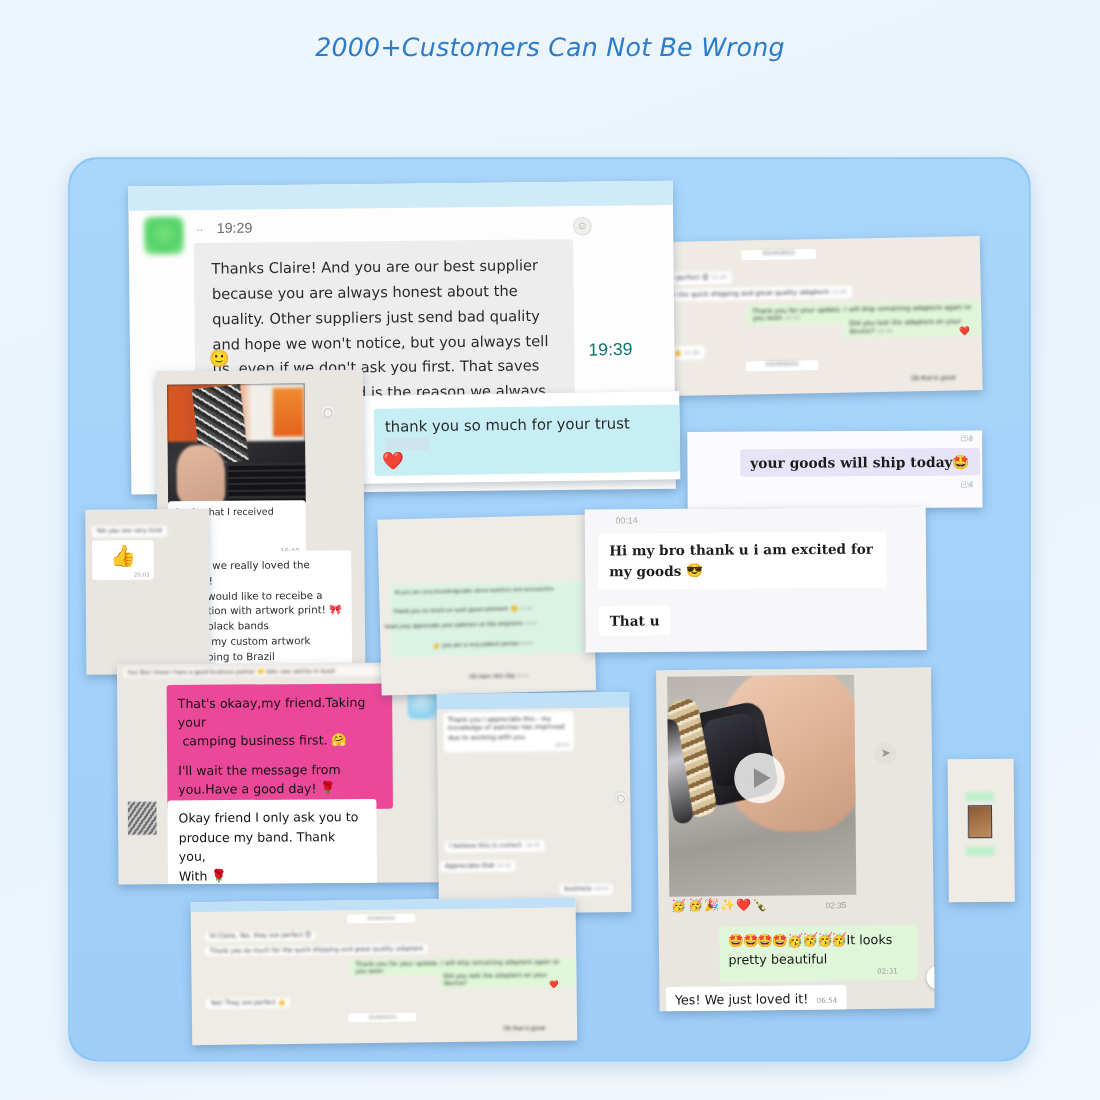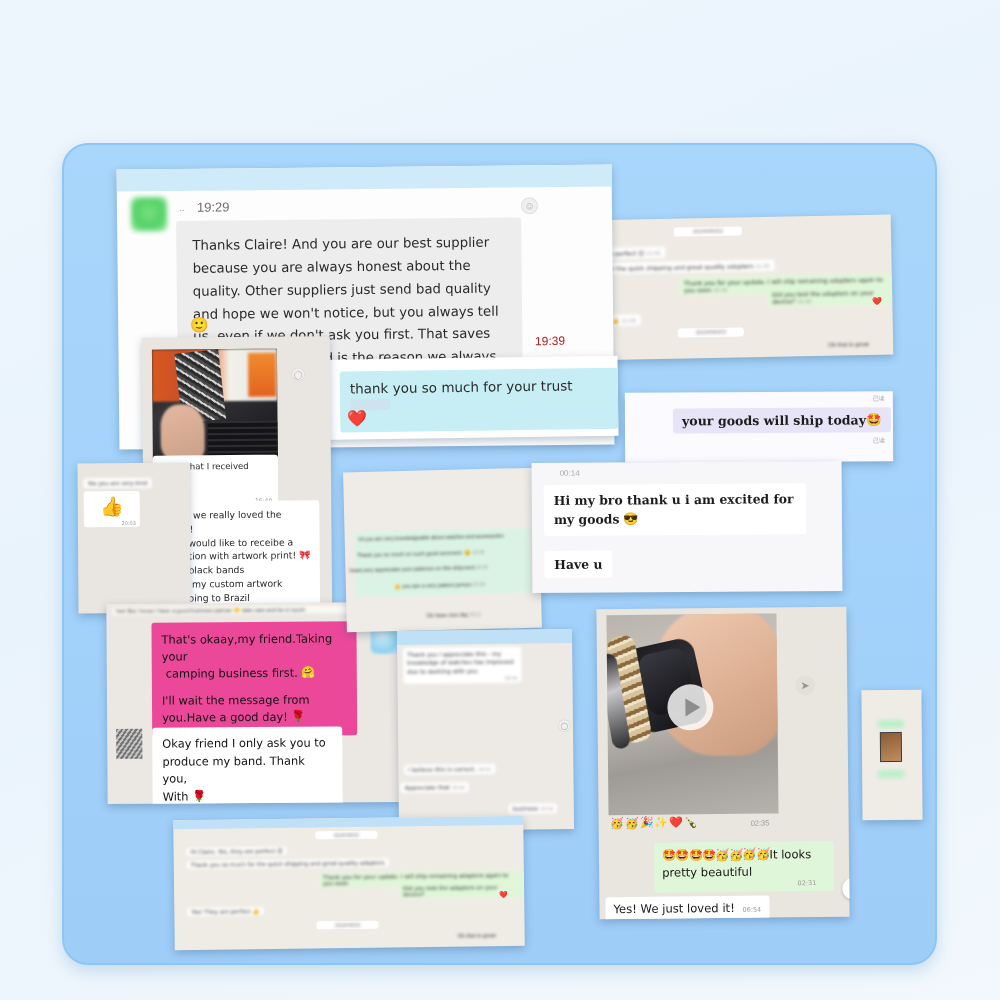--- a/index.html
+++ b/index.html
@@ -101,20 +101,21 @@
     width:22px;height:22px;border-radius:50%;background:#fff;
     box-shadow:0 1px 3px rgba(0,0,0,.25);
     display:flex;align-items:center;justify-content:center;
     color:#3aa0e0;font-size:13px;
   }
 </style>
 </head>
 <body>
 
 <div id="header">
+  <div id="subtitle">2000+Customers Can Not Be Wrong</div>
 </div>
 
 <div id="board"></div>
 
 <div class="card chatpane" style="left:527px; top:218px; width:365px; height:140px; transform:rotate(-1.1deg); background:#efebe4;">
   <div style="position:absolute;left:148px;top:9px;width:68px;height:9px;background:#fff;border-radius:3px;">
     <div class="blur" style="font-size:6px;color:#777;text-align:center;line-height:9px;">2024/06/02</div>
   </div>
   <div class="bubble b-white blur" style="position:absolute;left:14px;top:28px;padding:2px 5px;font-size:6px;"><span>Hi Claire, Yes, they are perfect 😊</span> <span class="ts" style="font-size:5px">11:05</span></div>
   <div class="bubble b-white blur" style="position:absolute;left:14px;top:43px;padding:2px 5px;font-size:6px;"><span>Thank you so much for the quick shipping and great quality adapters</span> <span class="ts" style="font-size:5px">11:05</span></div>
@@ -133,21 +134,21 @@
   <div class="avatar-green" style="position:absolute;left:14px;top:28px;width:36px;height:34px;"></div>
   <div style="position:absolute;left:62px;top:33px;font-size:10px;color:#999;">..</div>
   <div style="position:absolute;left:80px;top:31px;font-size:13px;color:#6d6d6d;">19:29</div>
   <div class="bubble b-grey" style="position:absolute;left:59px;top:52px;width:345px;padding:14px 16px 8px;font-size:13.3px;line-height:1.72;color:#2a2a2a;">
     <span>Thanks Claire! And you are our best supplier because you are always honest about the quality. Other suppliers just send bad quality and hope we won't notice, but you always tell us, even if we don't ask you first. That saves us so much time and is the reason we always trust you</span>
   </div>
   <div style="position:absolute;left:72px;top:148px;font-size:15px;">🙂</div>
   <div class="circbtn" style="position:absolute;left:404px;top:32px;width:17px;height:17px;font-size:10px;">☺</div>
 </div>
 
-<div style="position:absolute;left:535px;top:334px;font-size:12px;color:#b91c1c;transform:rotate(-1deg);">19:39</div>
+<div style="position:absolute;left:535px;top:310px;font-size:16px;color:#0f766e;transform:rotate(-1deg);">19:39</div>
 
 <div class="card" style="left:300px; top:358px; width:318px; height:80px; transform:rotate(-0.8deg);">
   <div class="bubble b-teal" style="position:absolute;left:40px;top:12px;width:278px;padding:9px 10px 20px;font-size:13.5px;color:#2b2b2b;">
     <span>thank you so much for your trust</span>
     <span class="redact" style="width:40px;vertical-align:-1px;"></span>
   </div>
   <div style="position:absolute;left:47px;top:50px;font-size:16px;">❤️</div>
 </div>
 
 <div class="card chatpane" style="left:143px; top:337px; width:188px; height:275px; transform:rotate(-0.5deg); background:#e9e5e0;">
@@ -238,21 +239,21 @@
   </div>
   <div style="position:absolute;right:8px;top:45px;font-size:6px;color:#9aa;">已读</div>
 </div>
 
 <div class="card" style="left:532px; top:462px; width:310px; height:130px; transform:rotate(-0.4deg); background:#f7f6f9;">
   <div style="position:absolute;left:28px;top:6px;font-size:8px;color:#aaa;text-align:center;">00:14</div>
   <div class="bubble b-white" style="position:absolute;left:12px;top:22px;width:262px;padding:7px 10px;font-family:'DejaVu Serif',serif;font-weight:bold;font-size:12.4px;line-height:1.5;color:#1c1c1c;">
     <span>Hi my bro thank u i am excited for my goods</span> <span>😎</span>
   </div>
   <div class="bubble b-white" style="position:absolute;left:12px;top:88px;padding:6px 10px;font-family:'DejaVu Serif',serif;font-weight:bold;font-size:12.4px;color:#1c1c1c;">
-    <span>Have u</span>
+    <span>That u</span>
   </div>
 </div>
 
 <div class="card chatpane" style="left:862px; top:690px; width:60px; height:130px; transform:rotate(-0.5deg); background:#efece6;">
   <div style="position:absolute;left:18px;top:42px;width:22px;height:30px;background:linear-gradient(160deg,#8a5a36,#c08e5e);border:1px solid #3b3b3b;filter:blur(.6px);"></div>
   <div style="position:absolute;left:16px;top:30px;width:26px;height:8px;background:#b9f0c8;filter:blur(2px);"></div>
   <div style="position:absolute;left:16px;top:80px;width:26px;height:8px;background:#b9f0c8;filter:blur(2px);"></div>
 </div>
 
 <div class="card chatpane" style="left:598px; top:608px; width:250px; height:310px; transform:rotate(-0.6deg); background:#e9e5df;">

